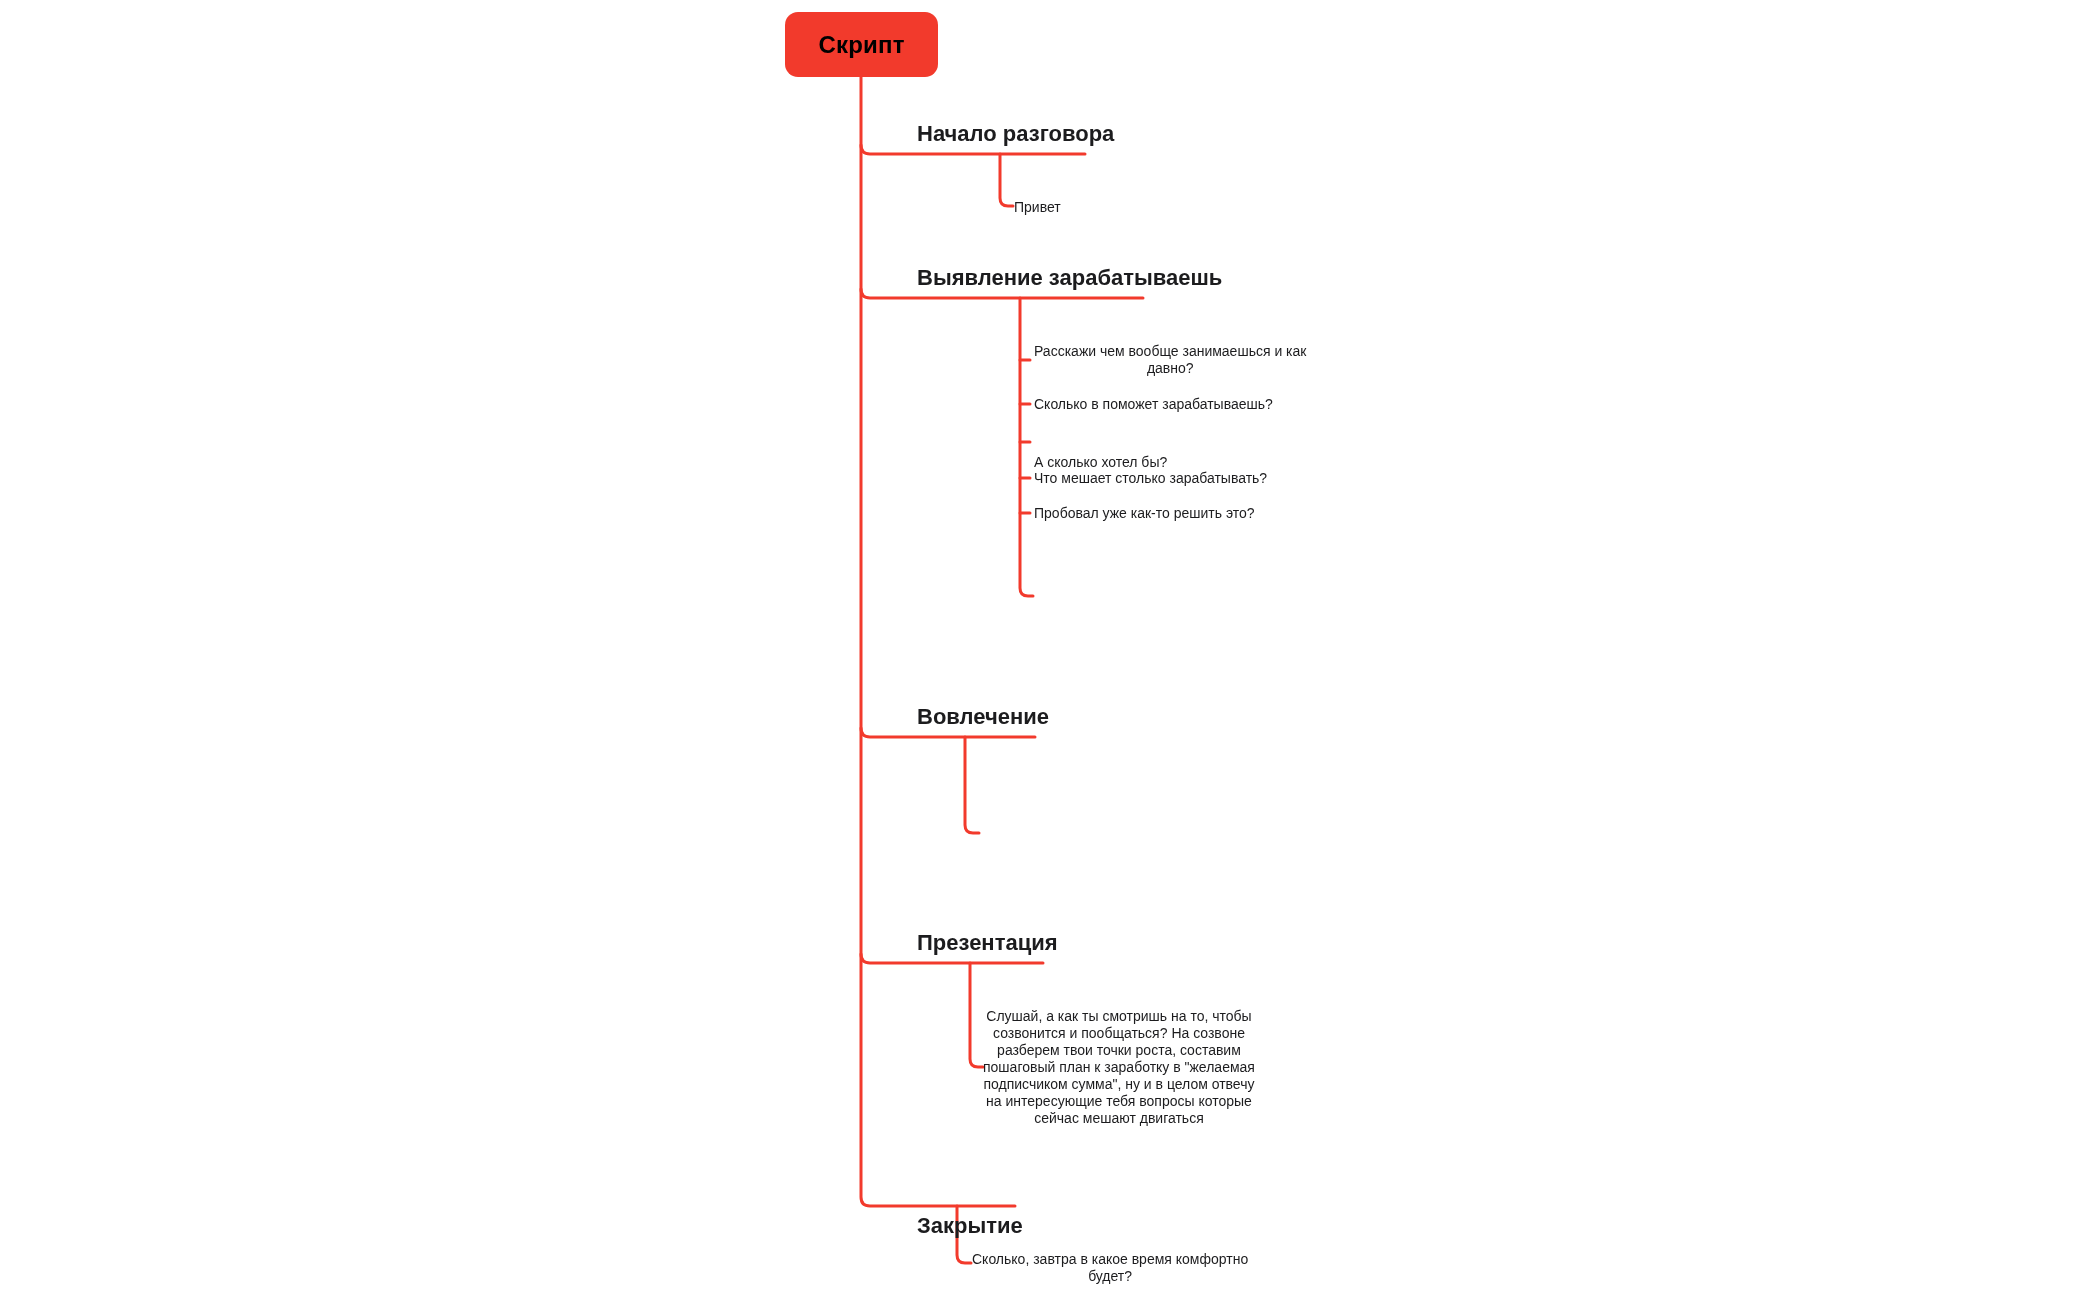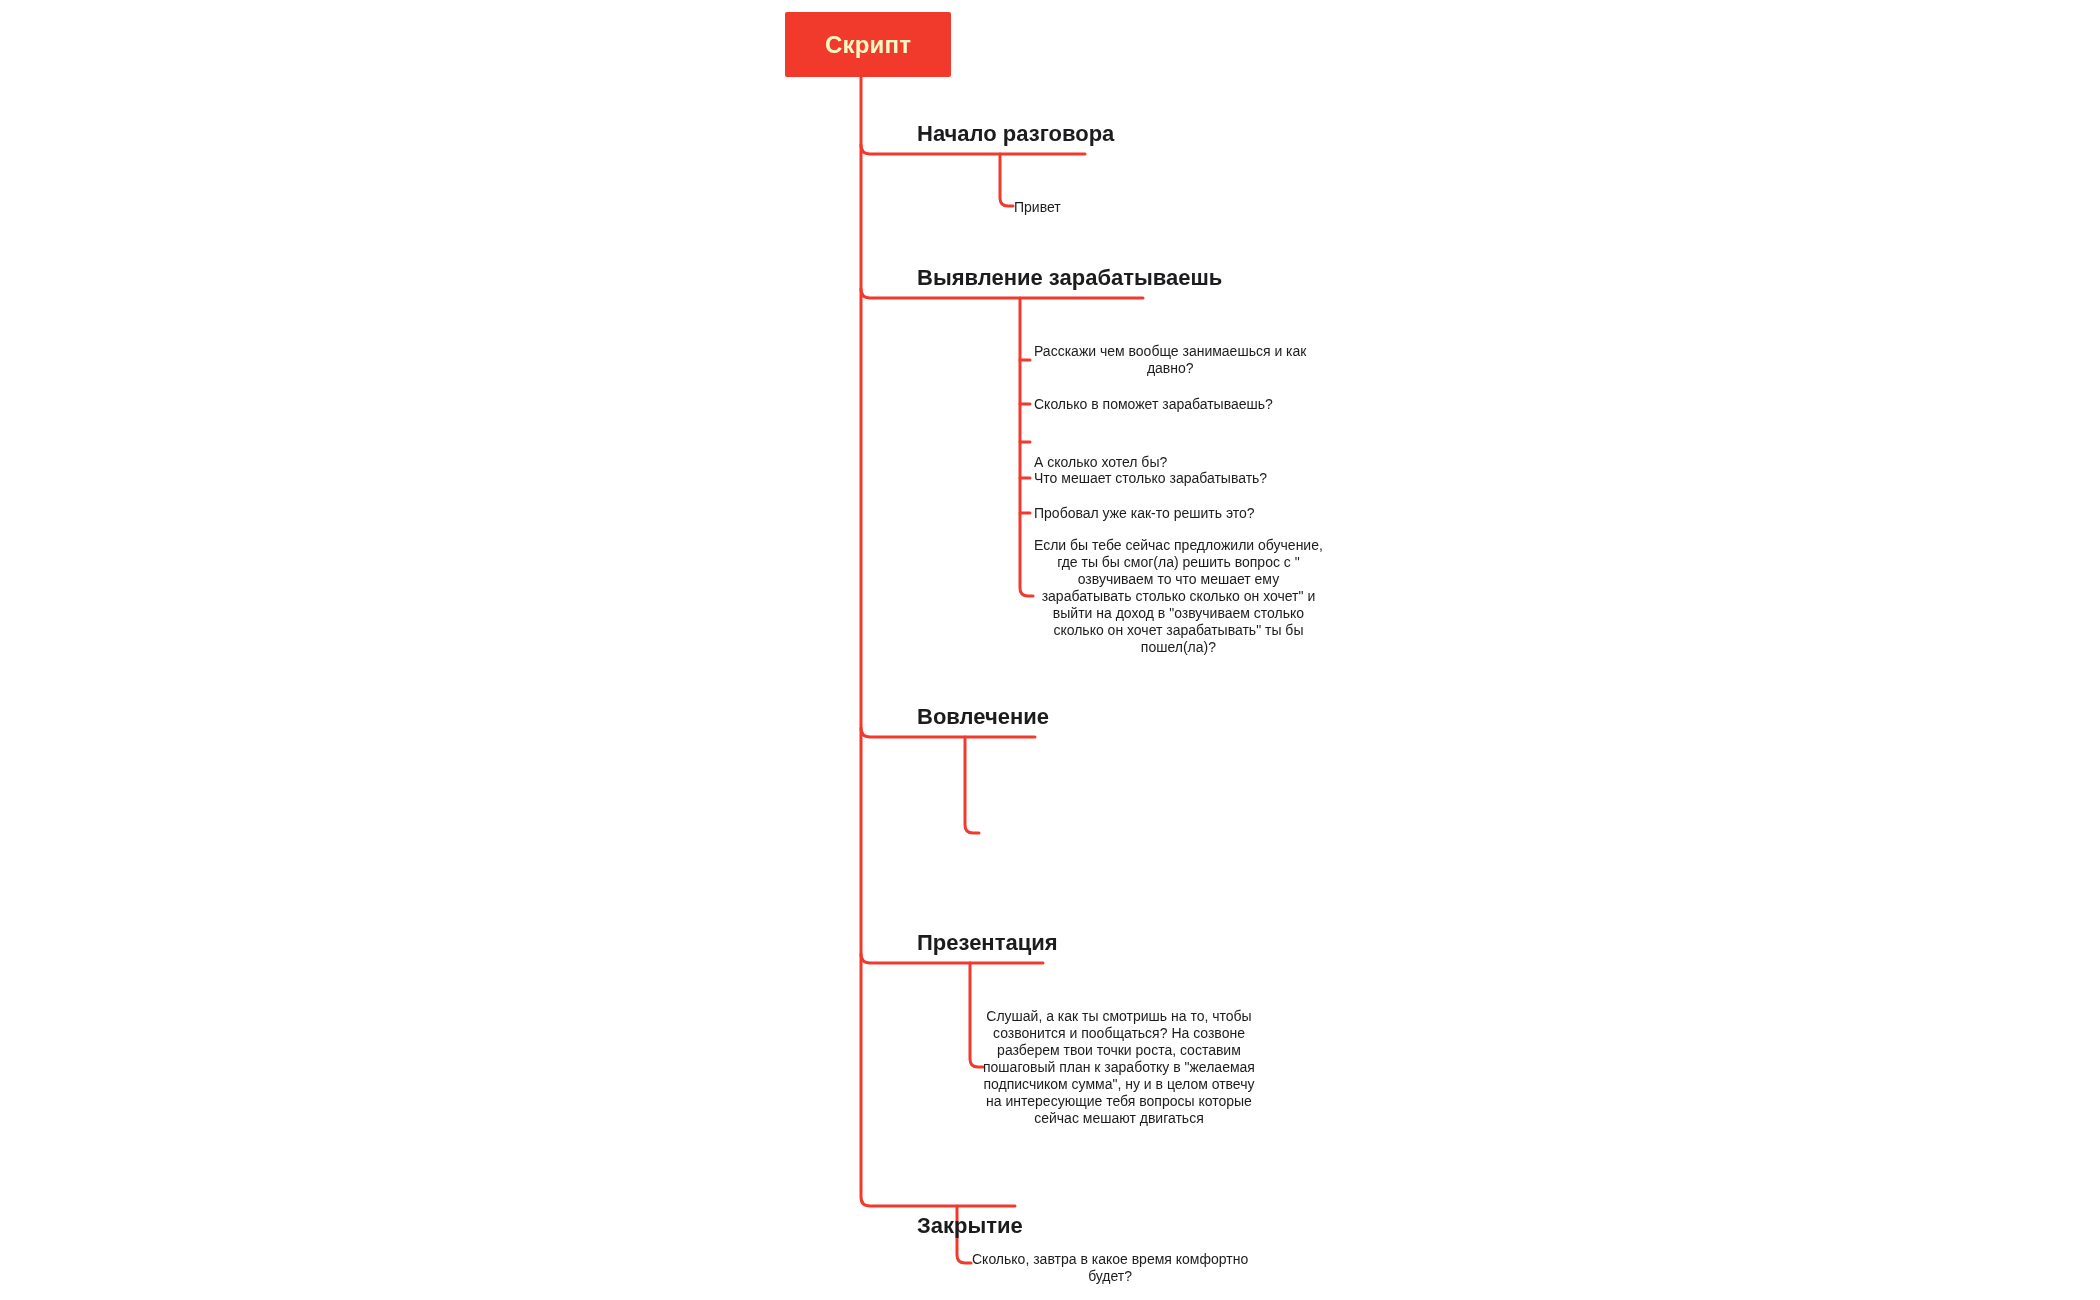--- a/index.html
+++ b/index.html
@@ -6,24 +6,24 @@
   body{
     width:2100px;height:1300px;overflow:hidden;
     background:#ffffff;
     font-family:"Liberation Sans", sans-serif;
     -webkit-font-smoothing:antialiased;
   }
   .stage{position:relative;width:2100px;height:1300px;background:var(--bg,#ffffff);}
   svg.connectors{position:absolute;left:0;top:0;width:2100px;height:1300px;}
   svg.connectors path{fill:none;stroke:var(--accent,#F23A2C);stroke-width:3;stroke-linecap:round;stroke-linejoin:round;}
   .root-topic{
-    position:absolute;left:785px;top:12px;width:166px;height:65px;
-    background:var(--accent,#F23A2C);color:#fef9c3;
+    position:absolute;left:785px;top:12px;width:153px;height:65px;
+    background:var(--accent,#F23A2C);color:#000000;
     display:flex;align-items:center;justify-content:center;
-    font-size:24px;font-weight:bold;letter-spacing:.2px;border-radius:2px;
+    font-size:24px;font-weight:bold;letter-spacing:.2px;border-radius:13px;
   }
   .branch-label{
     position:absolute;font-size:22px;font-weight:bold;
     color:var(--text,#1c1c1e);white-space:nowrap;line-height:20px;
   }
   .child-text{
     position:absolute;transform:translateY(-50%);
     font-size:14px;line-height:17px;color:var(--text,#1c1c1e);
     white-space:pre-line;text-align:center;
   }
@@ -63,27 +63,20 @@
   <div class="branch-label" style="left:917px;top:1216px">Закрытие</div>
 
   <div class="child-text" style="left:1014px;top:207px">Привет</div>
 
   <div class="child-text" style="left:1034px;top:360px">Расскажи чем вообще занимаешься и как
 давно?</div>
   <div class="child-text" style="left:1034px;top:404px">Сколько в поможет зарабатываешь?</div>
   <div class="child-text" style="left:1034px;top:462px">А сколько хотел бы?</div>
   <div class="child-text" style="left:1034px;top:478px">Что мешает столько зарабатывать?</div>
   <div class="child-text" style="left:1034px;top:513px">Пробовал уже как-то решить это?</div>
-  <div class="child-text" style="left:1034px;top:596px">Если бы тебе сейчас предложили обучение,
-где ты бы смог(ла) решить вопрос с "
-озвучиваем то что мешает ему
-зарабатывать столько сколько он хочет" и
-выйти на доход в "озвучиваем столько
-сколько он хочет зарабатывать" ты бы
-пошел(ла)?</div>
 
   <div class="child-text" style="left:983px;top:1067px">Слушай, а как ты смотришь на то, чтобы
 созвонится и пообщаться? На созвоне
 разберем твои точки роста, составим
 пошаговый план к заработку в "желаемая
 подписчиком сумма", ну и в целом отвечу
 на интересующие тебя вопросы которые
 сейчас мешают двигаться</div>
   <div class="child-text" style="left:972px;top:1268px">Сколько, завтра в какое время комфортно
 будет?</div>

